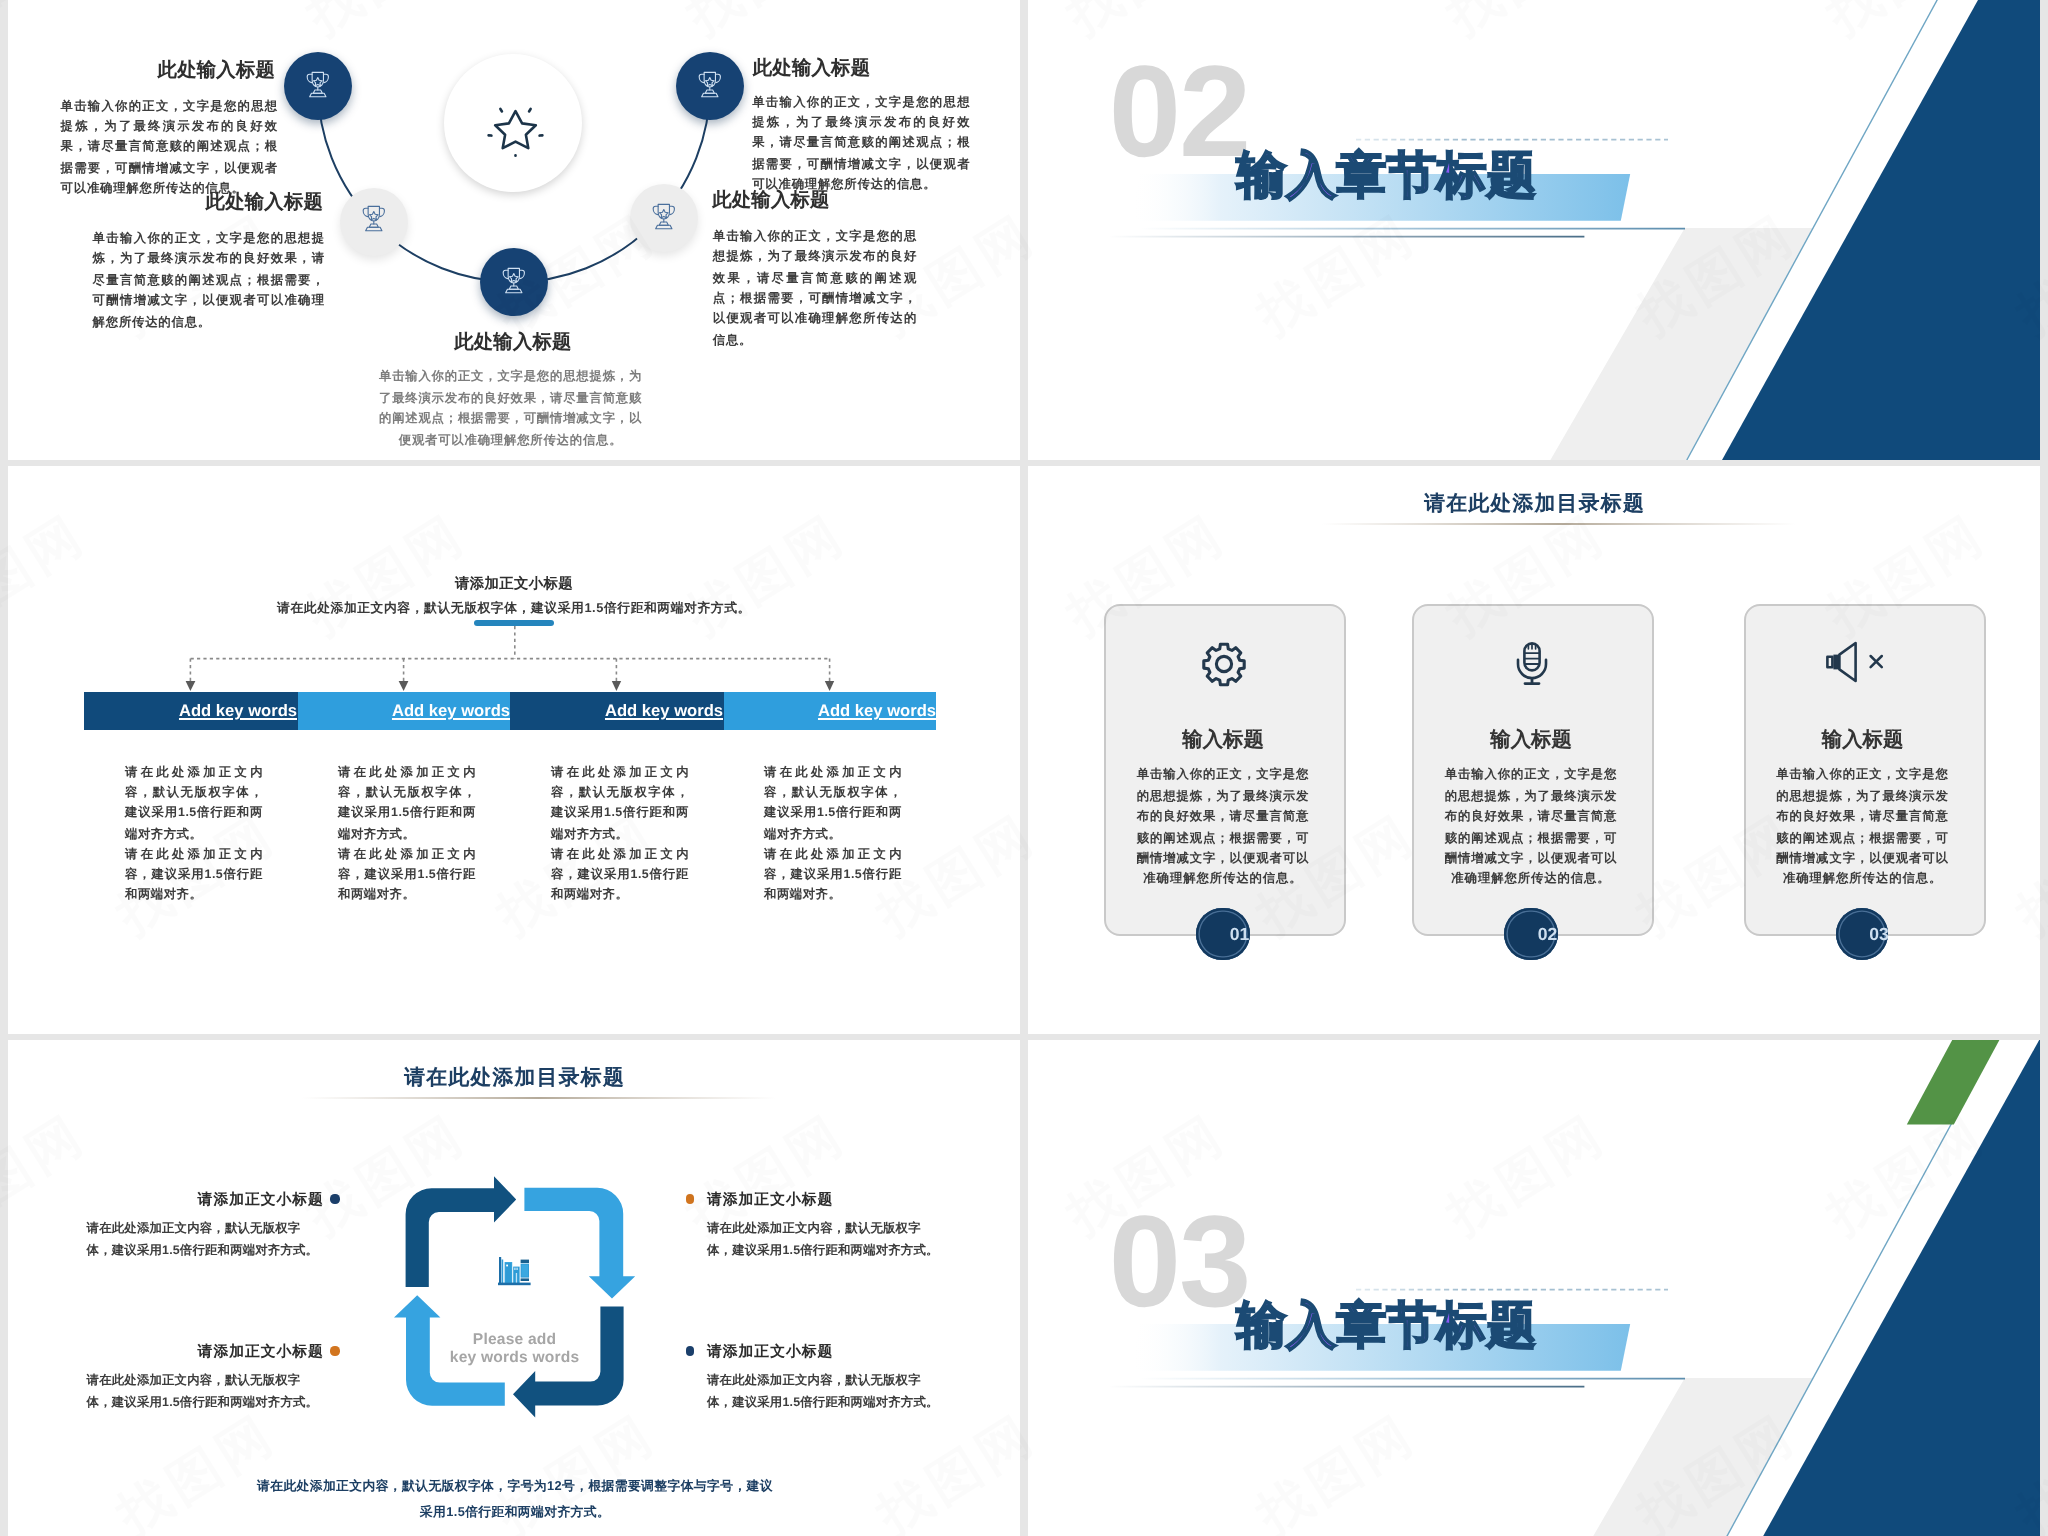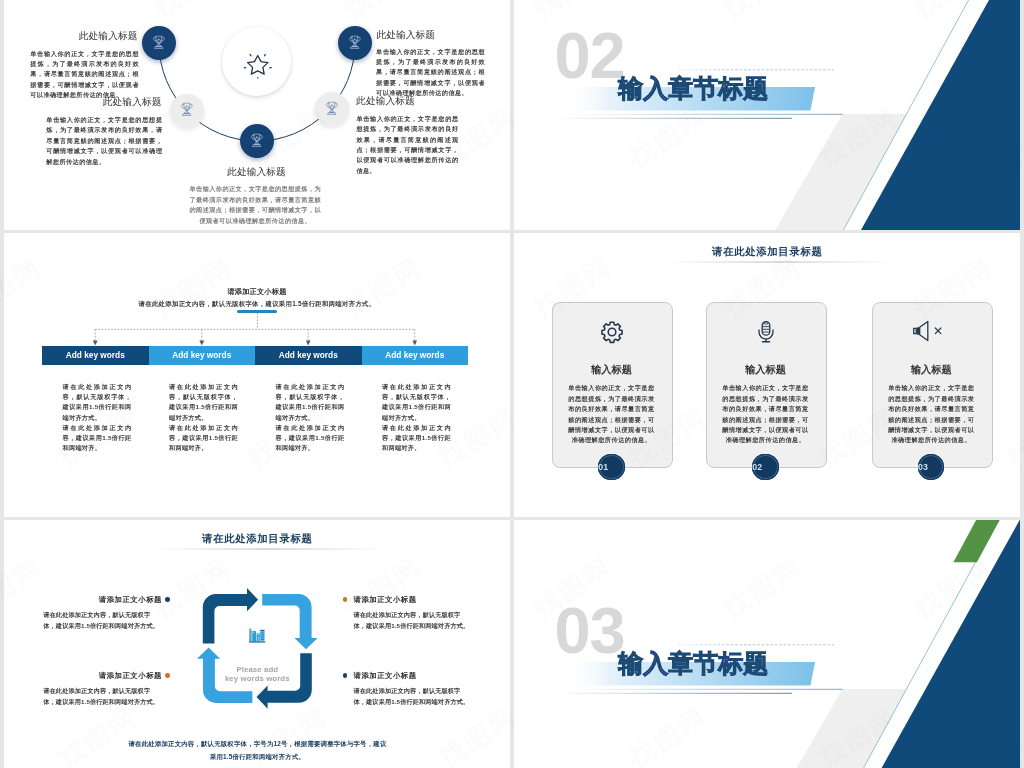--- a/index.html
+++ b/index.html
@@ -4,39 +4,39 @@
 <title>PPT Template Preview</title>
 <style>
 html,body{margin:0;padding:0;}
 body{width:1024px;height:768px;background:#e6e6e6;font-family:"Liberation Sans",sans-serif;overflow:hidden;}
 #sheet{position:relative;width:1024px;height:768px;background:#e6e6e6;}
 .slide{position:absolute;background:#ffffff;overflow:hidden;}
 .ab{position:absolute;}
 svg{display:block;overflow:visible;}
 
 
-.s1-title{font-size:9.7px;font-weight:normal;color:#2f2f2f;letter-spacing:.1px;white-space:nowrap;line-height:11px;}
+.s1-title{font-size:9.7px;font-weight:bold;color:#2f2f2f;letter-spacing:.1px;white-space:nowrap;line-height:11px;}
 .s1-body{font-size:6.2px;color:#3d3d3d;letter-spacing:0.39px;line-height:10.4px;text-align:justify;text-align-last:left;font-weight:600;}
 
 
 .sec-num{font-size:65px;font-weight:bold;color:#d8d8d8;line-height:1;letter-spacing:-1px;}
 .sec-title{font-size:25px;font-weight:bold;color:#8b5cf6;letter-spacing:0;white-space:nowrap;line-height:26px;text-align:right;-webkit-text-stroke:0.9px #1b4a74;}
 
 
 .s3-h{font-size:7.2px;font-weight:bold;color:#2f2f2f;letter-spacing:.2px;text-align:center;}
 .s3-sub{font-size:6.4px;color:#3a3a3a;letter-spacing:.29px;text-align:center;font-weight:600;white-space:nowrap;}
-.s3-bar{height:19px;line-height:19px;text-align:center;color:#fff;font-size:8.3px;font-weight:bold;letter-spacing:0;}
+.s3-bar{height:19px;line-height:19px;text-align:right;color:#fff;font-size:8.3px;font-weight:bold;letter-spacing:0;text-decoration:underline;}
 .s3-body{font-size:6.2px;color:#3d3d3d;letter-spacing:.25px;line-height:10.2px;text-align:justify;text-align-last:left;font-weight:600;}
 
 
 .pg-h{font-size:10.4px;font-weight:bold;color:#1d3f63;letter-spacing:.65px;text-align:center;text-indent:.65px;}
 .card{border:1px solid #c9c9c9;border-radius:8px;background:#f0f0f0;}
 .card-t{font-size:10.2px;font-weight:bold;color:#343434;letter-spacing:0;text-align:center;}
 .card-b{font-size:6.2px;color:#3d3d3d;letter-spacing:.45px;line-height:10.4px;text-align:center;font-weight:600;}
-.badge{border-radius:50%;background:#12395f;color:#cddff0;font-size:8.8px;font-weight:bold;text-align:left;box-shadow:inset 0 0 0 1.2px #12395f, inset 0 0 0 1.9px #496f96;}
+.badge{border-radius:50%;background:#12395f;color:#cddff0;font-size:8.8px;font-weight:bold;text-align:right;box-shadow:inset 0 0 0 1.2px #12395f, inset 0 0 0 1.9px #496f96;}
 
 
 .s5-t{font-size:7.4px;font-weight:bold;color:#2c2c2c;letter-spacing:.5px;white-space:nowrap;}
 .s5-b{font-size:6.2px;color:#3d3d3d;letter-spacing:.1px;line-height:10.3px;font-weight:600;}
 .s5-f{font-size:6.4px;color:#1d3f63;letter-spacing:.2px;line-height:12.2px;text-align:center;font-weight:bold;}
 .s5-c{font-size:7.8px;color:#a6a6a6;font-weight:bold;text-align:center;line-height:8.8px;letter-spacing:.1px;}
 .dot{border-radius:50%;}
 
 .wm{pointer-events:none;overflow:hidden;}
 .wm-t{position:absolute;font-size:26px;font-weight:bold;color:rgba(0,0,0,0.017);letter-spacing:3px;transform:rotate(-32deg);white-space:nowrap;font-family:"Liberation Sans",sans-serif;}

